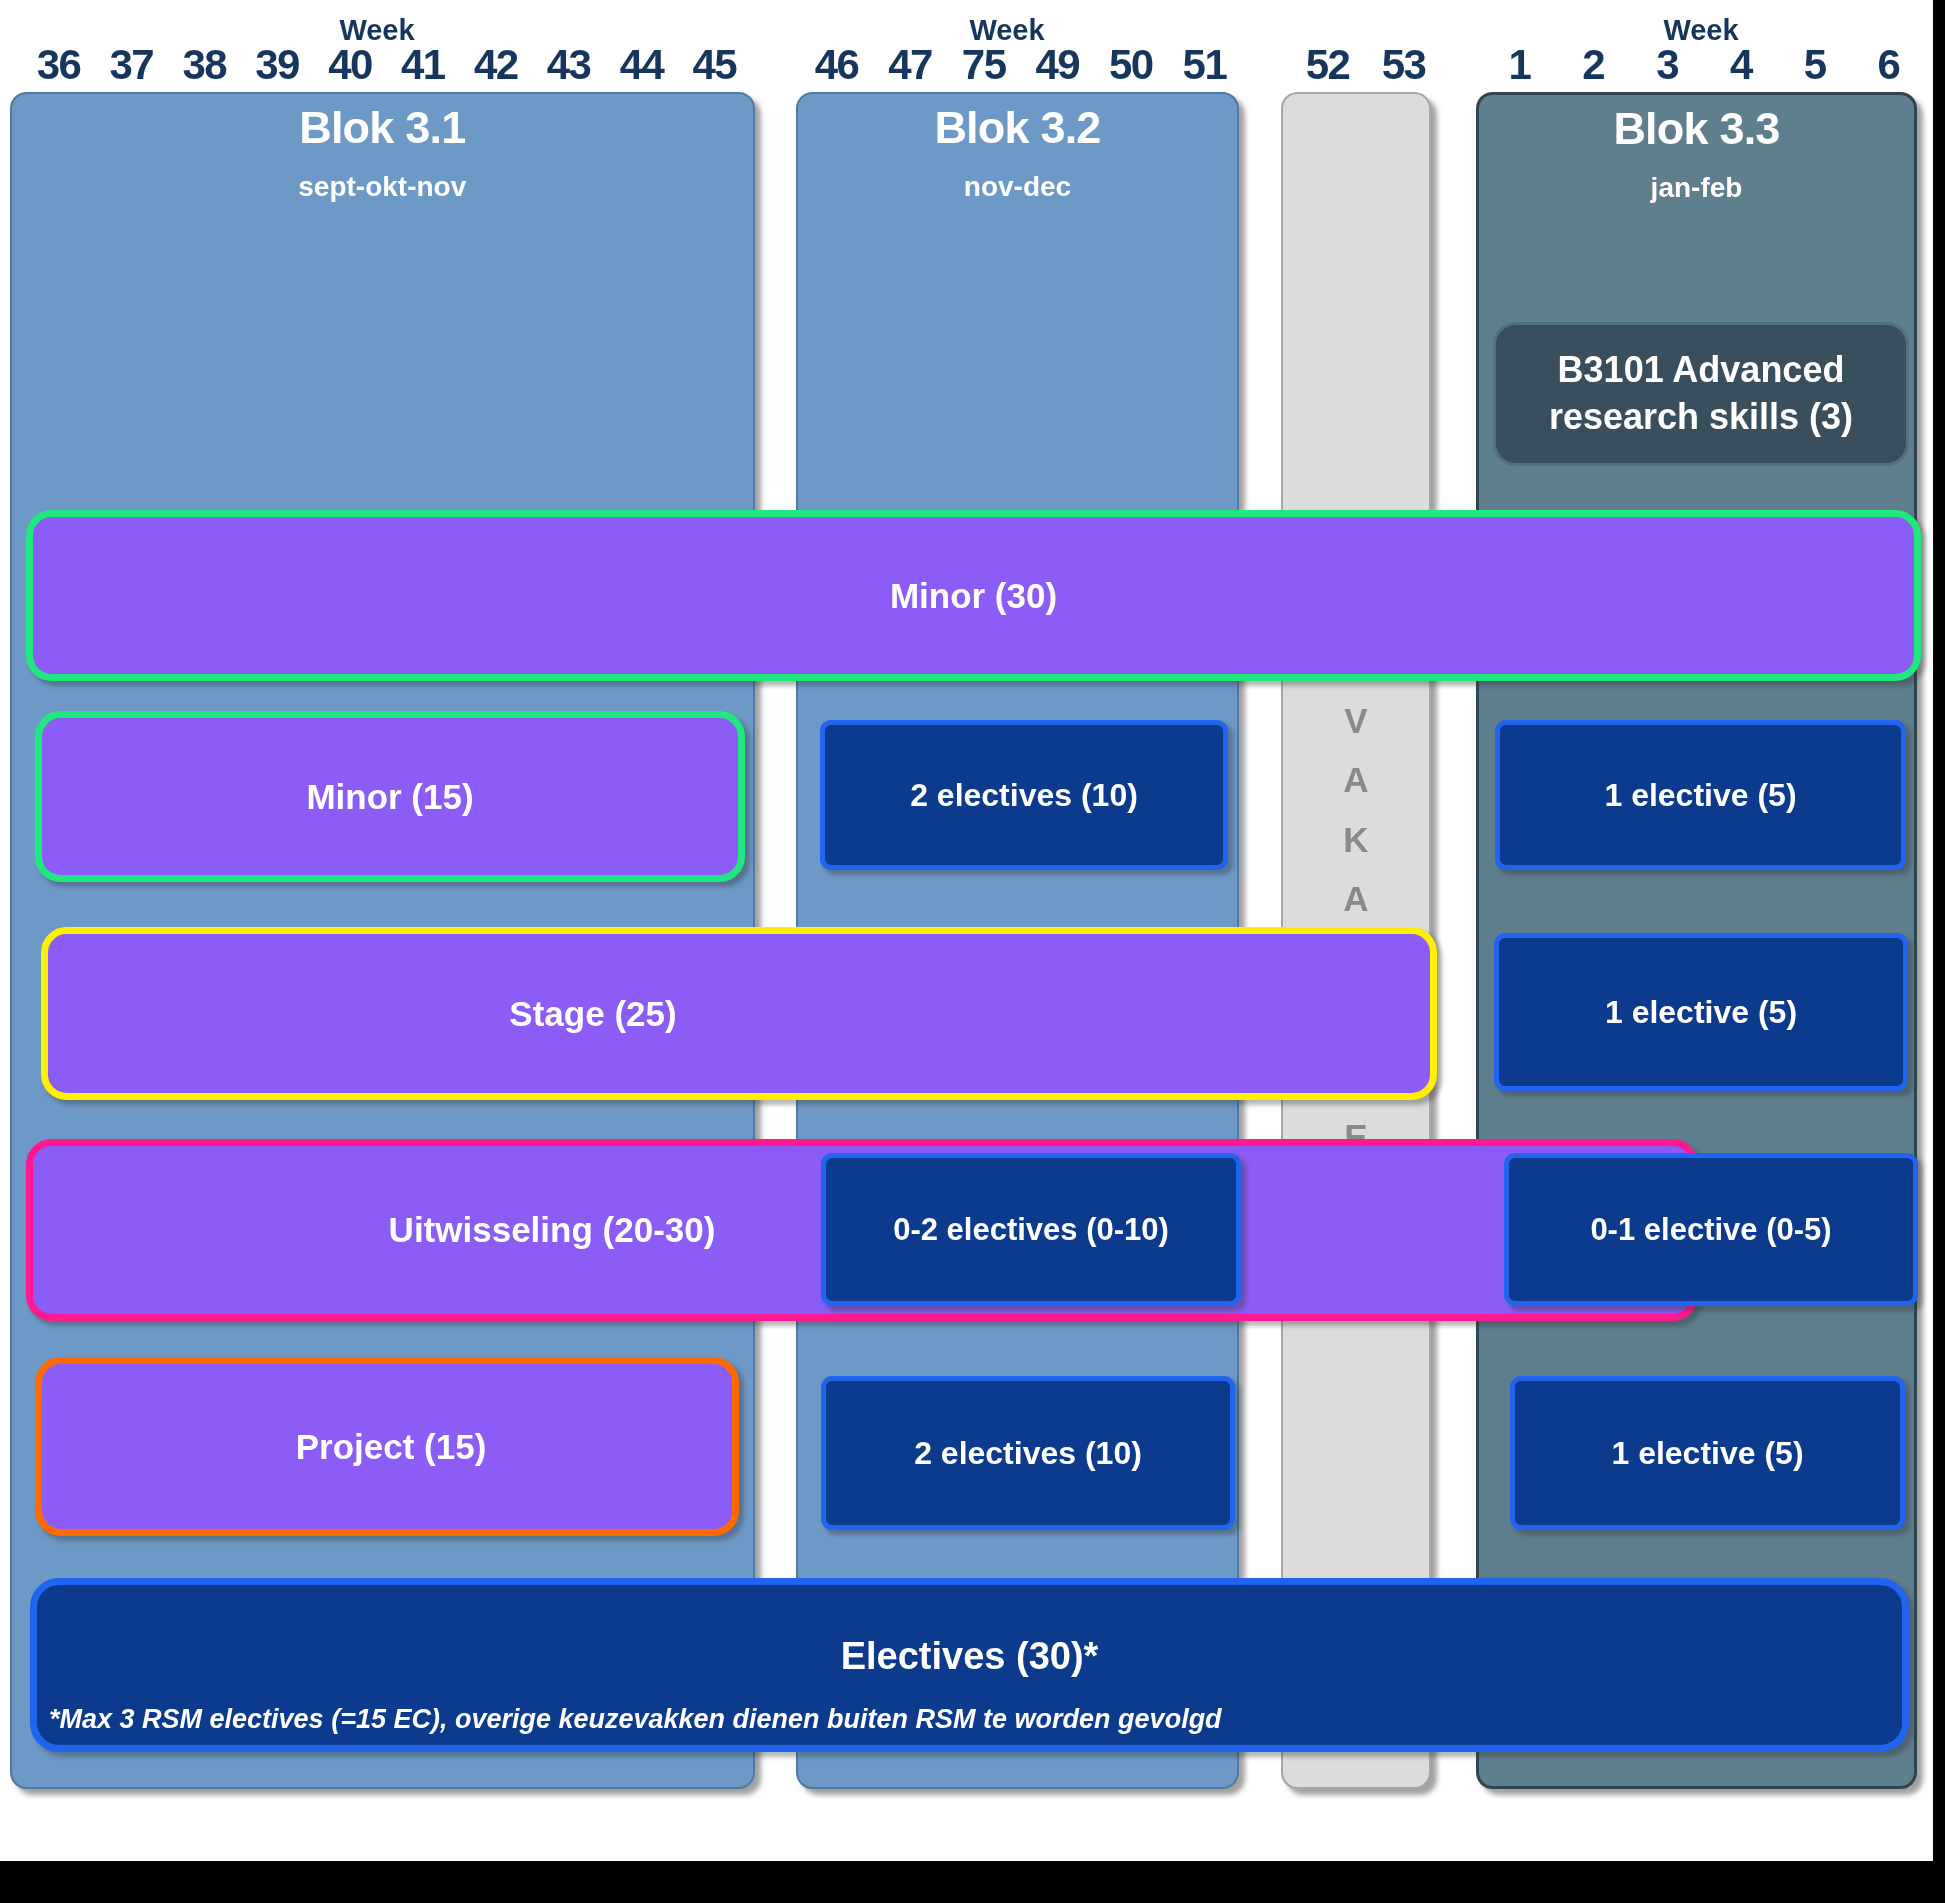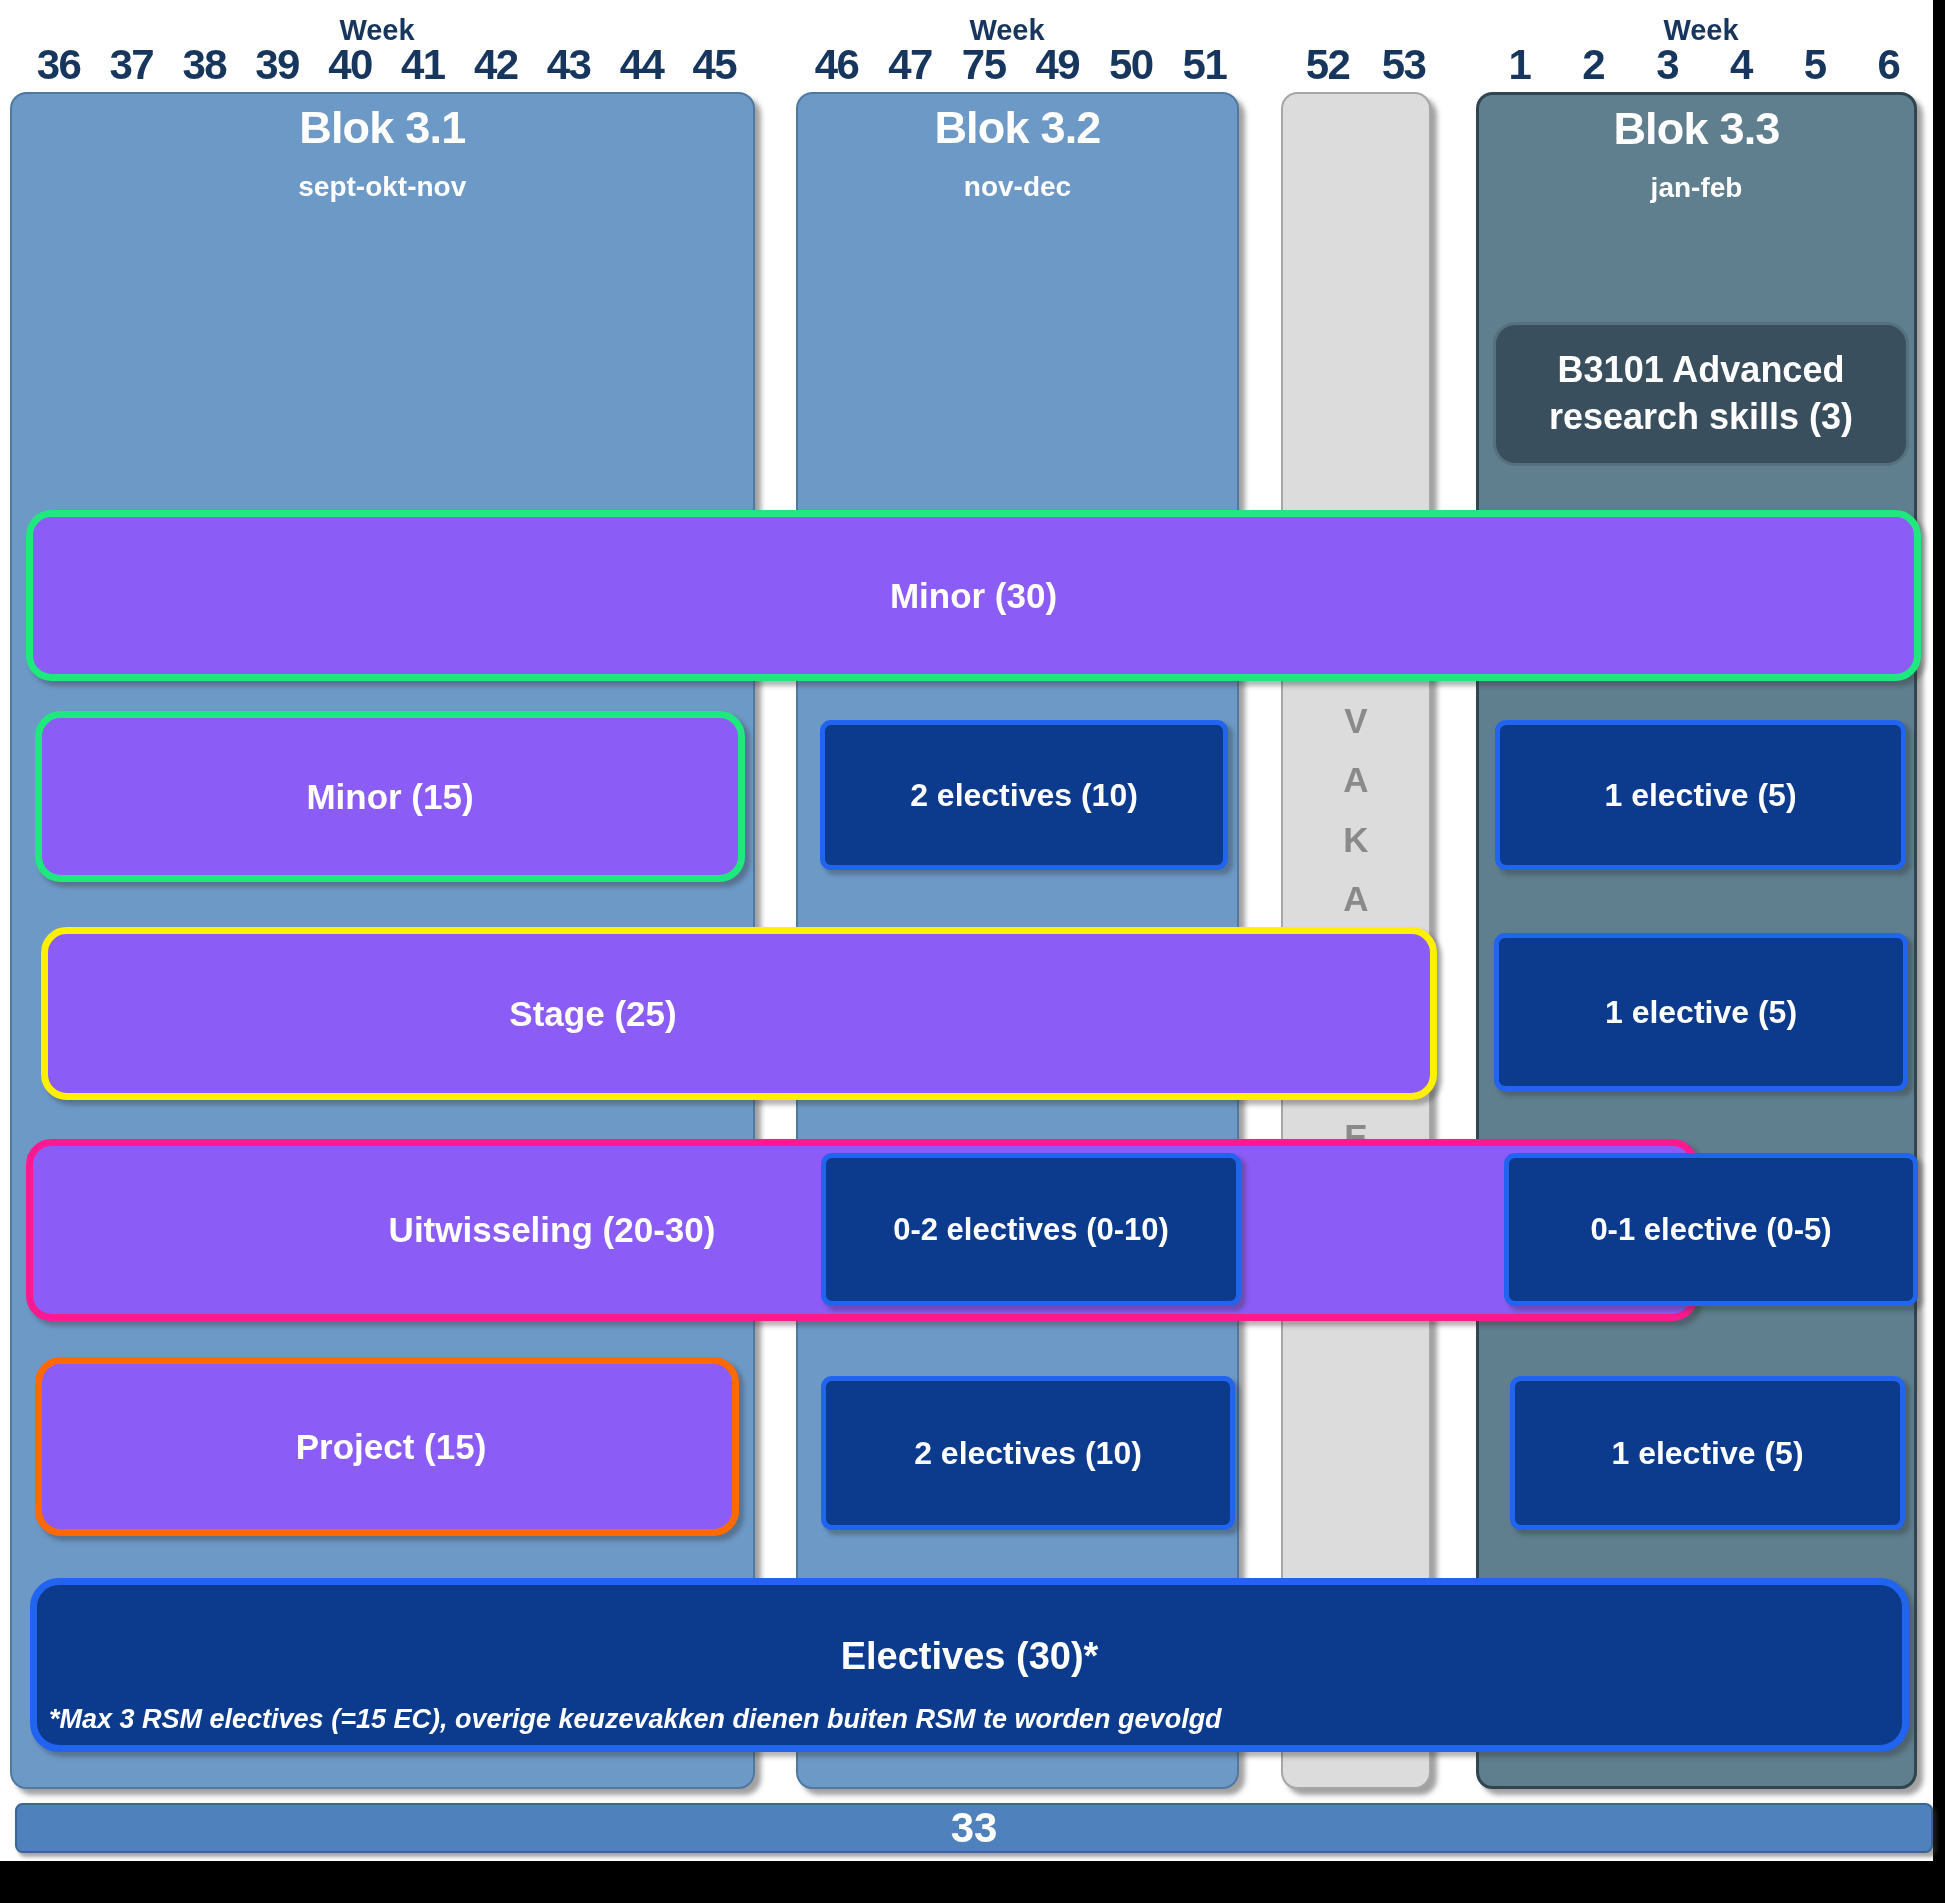--- a/index.html
+++ b/index.html
@@ -153,18 +153,15 @@
 
   <div class="box navy b-orange" style="left:35px;top:1357px;width:704px;height:179px;padding-left:8px;">Project (15)</div>
   <div class="box blue" style="left:821px;top:1376px;width:414px;height:154px;">2 electives (10)</div>
   <div class="box blue" style="left:1510px;top:1376px;width:395px;height:154px;">1 elective (5)</div>
 
   <div class="electives-big">
     <div class="electives-title">Electives (30)*</div>
     <div class="electives-foot">*Max 3 RSM electives (=15 EC), overige keuzevakken dienen buiten RSM te worden gevolgd</div>
   </div>
 
-  <div class="total-bar">
-    <span>33</span>
-  </div>
 
 </div>
 
 
 </body></html>

